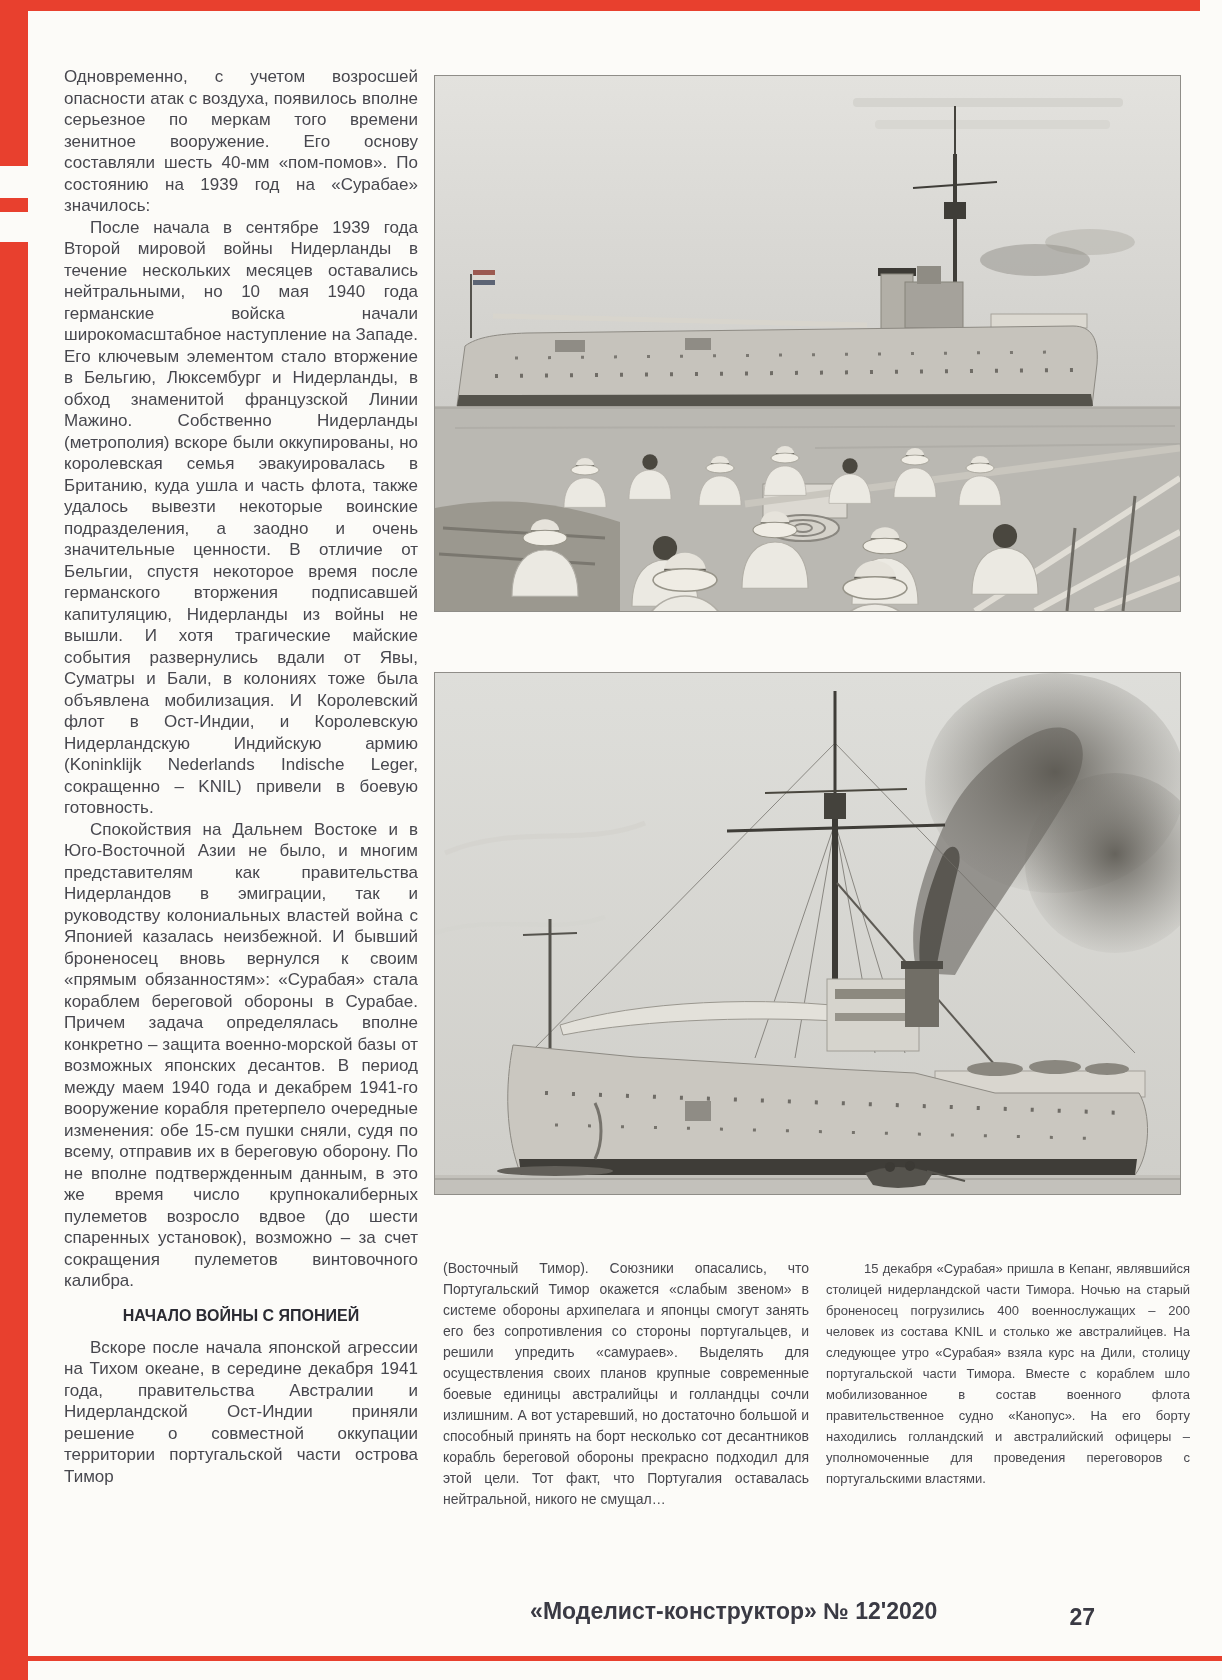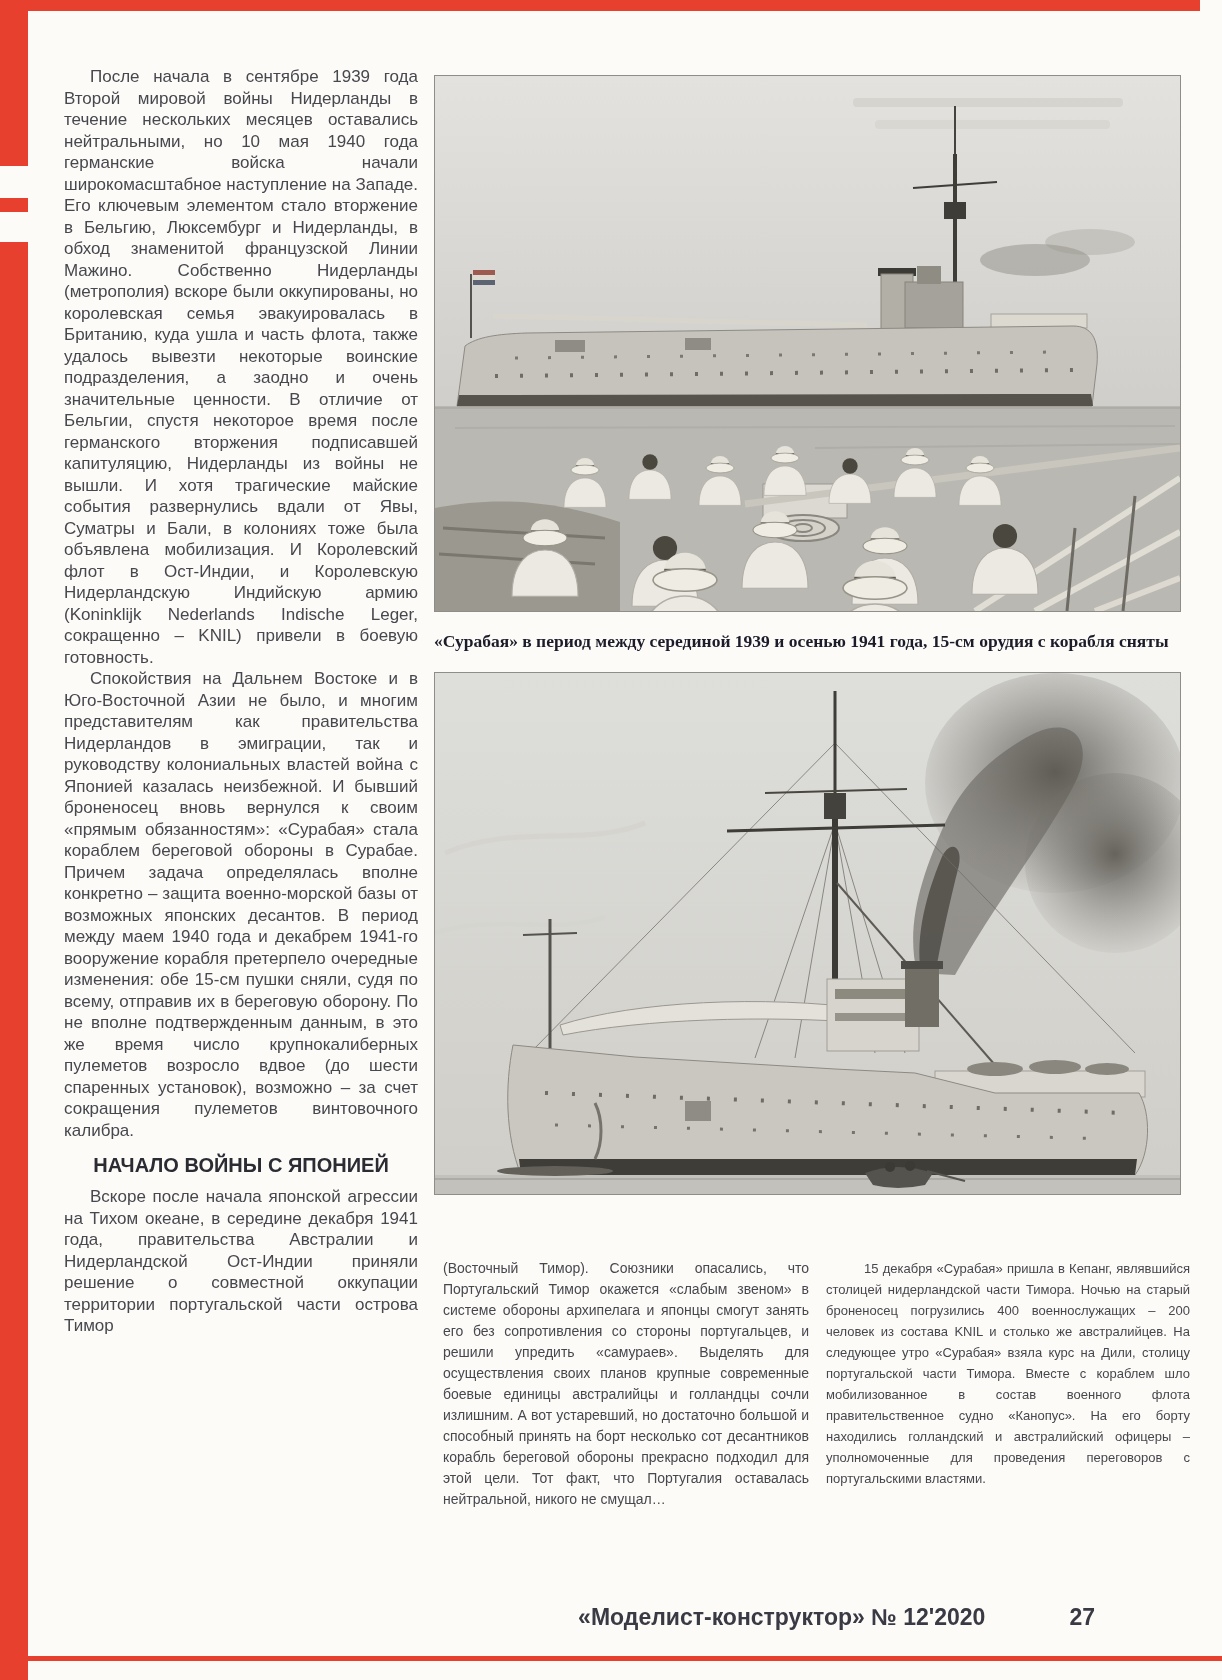--- a/index.html
+++ b/index.html
@@ -30,21 +30,21 @@
   .col p{margin:0;}
   .col p.ind{text-indent:26px;}
   .left-col{left:64px;top:66px;width:354px;}
   .mid-col{left:443px;top:1258px;width:366px;font-size:14px;line-height:21px;}
   .right-col{left:826px;top:1258px;width:364px;font-size:13px;line-height:21px;}
   .right-col p.ind{text-indent:38px;}
   .arm-list{padding-left:24px;}
   .arm-item{white-space:nowrap;}
   h2.section{
     margin:13px 0 10px 0;
-    font-size:20px;line-height:22px;
+    font-size:16px;line-height:22px;
     font-weight:bold;color:#2b2b33;
     text-align:center;text-indent:0;
   }
 
   
   .photo{
     position:absolute;left:434px;
     border:1px solid #8f8d88;
     background:#dddcd8;
     box-sizing:content-box;
@@ -59,38 +59,39 @@
     font-weight:bold;
     font-size:17.5px;line-height:22px;
     color:#1c1c2a;
   }
   .caption1{left:434px;top:630px;width:748px;text-align:justify;}
   .caption2{left:443px;top:1212px;width:740px;text-align:left;}
 
   
   .footer{
     position:absolute;left:443px;top:1592px;width:652px;
-    display:flex;align-items:flex-end;
-    font-weight:bold;font-size:23px;color:#3a3a44;
+    display:flex;align-items:center;
+    font-weight:bold;font-size:23px;color:#3a3a44;gap:48px;
   }
   .footer .mag{margin-left:auto;}
   .footer .pnum{margin-left:84px;margin-top:12px;}
 </style>
 </head>
 <body>
 
 <div class="page">
 
   <div class="band-top"></div>
   <div class="band-left"></div>
   <div class="band-gap gap1"></div>
   <div class="band-gap gap2"></div>
   <div class="band-bottom"></div>
 
   <div class="col left-col">
+    <p>Одновременно, с учетом возросшей опасности атак с воздуха, появилось вполне серьезное по меркам того времени зенитное вооружение. Его основу составляли шесть 40-мм «пом-помов». По состоянию на 1939 год на «Сурабае» значилось:</p>
     <p class="ind">После начала в сентябре 1939 года Второй мировой войны Нидерланды в течение нескольких месяцев оставались нейтральными, но 10 мая 1940 года германские войска начали широкомасштабное наступление на Западе. Его ключевым элементом стало вторжение в Бельгию, Люксембург и Нидерланды, в обход знаменитой французской Линии Мажино. Собственно Нидерланды (метрополия) вскоре были оккупированы, но королевская семья эвакуировалась в Британию, куда ушла и часть флота, также удалось вывезти некоторые воинские подразделения, а заодно и очень значительные ценности. В отличие от Бельгии, спустя некоторое время после германского вторжения подписавшей капитуляцию, Нидерланды из войны не вышли. И хотя трагические майские события развернулись вдали от Явы, Суматры и Бали, в колониях тоже была объявлена мобилизация. И Королевский флот в Ост-Индии, и Королевскую Нидерландскую Индийскую армию (Koninklijk Nederlands Indische Leger, сокращенно – KNIL) привели в боевую готовность.</p>
     <p class="ind">Спокойствия на Дальнем Востоке и в Юго-Восточной Азии не было, и многим представителям как правительства Нидерландов в эмиграции, так и руководству колониальных властей война с Японией казалась неизбежной. И бывший броненосец вновь вернулся к своим «прямым обязанностям»: «Сурабая» стала кораблем береговой обороны в Сурабае. Причем задача определялась вполне конкретно – защита военно-морской базы от возможных японских десантов. В период между маем 1940 года и декабрем 1941-го вооружение корабля претерпело очередные изменения: обе 15-см пушки сняли, судя по всему, отправив их в береговую оборону. По не вполне подтвержденным данным, в это же время число крупнокалиберных пулеметов возросло вдвое (до шести спаренных установок), возможно – за счет сокращения пулеметов винтовочного калибра.</p>
     <h2 class="section">НАЧАЛО ВОЙНЫ С ЯПОНИЕЙ</h2>
     <p class="ind">Вскоре после начала японской агрессии на Тихом океане, в середине декабря 1941 года, правительства Австралии и Нидерландской Ост-Индии приняли решение о совместной оккупации территории португальской части острова Тимор</p>
   </div>
 
   <div class="photo photo1">
     <svg width="745" height="535" viewBox="0 0 745 535" role="img">
       <defs>
         <linearGradient id="sky1" x1="0" y1="0" x2="0" y2="1">
@@ -186,21 +187,20 @@
           <use href="#headdark" transform="translate(570,460) scale(1.1)"></use>
 
         <use href="#sbody" transform="translate(250,520) scale(1.6)"></use>
           <use href="#pith" transform="translate(250,504) scale(1.6)"></use>
         <use href="#sbody" transform="translate(440,528) scale(1.6)"></use>
           <use href="#pith" transform="translate(440,512) scale(1.6)"></use>
       </g>
     </svg>
   </div>
 
-  <div class="caption caption1">«Сурабая» в период между серединой 1939 и осенью 1941 года, 15-см орудия с корабля сняты</div>
 
   <div class="photo photo2">
     <svg width="745" height="521" viewBox="0 0 745 521" role="img">
       <defs>
         <linearGradient id="sky2" x1="0" y1="0" x2="0" y2="1">
           <stop offset="0" stop-color="#dededa"></stop>
             <stop offset="1" stop-color="#cfcec9"></stop>
         </linearGradient>
         <radialGradient id="smoke" cx="0.5" cy="0.45" r="0.6">
           <stop offset="0" stop-color="#56534c" stop-opacity="0.85"></stop>

